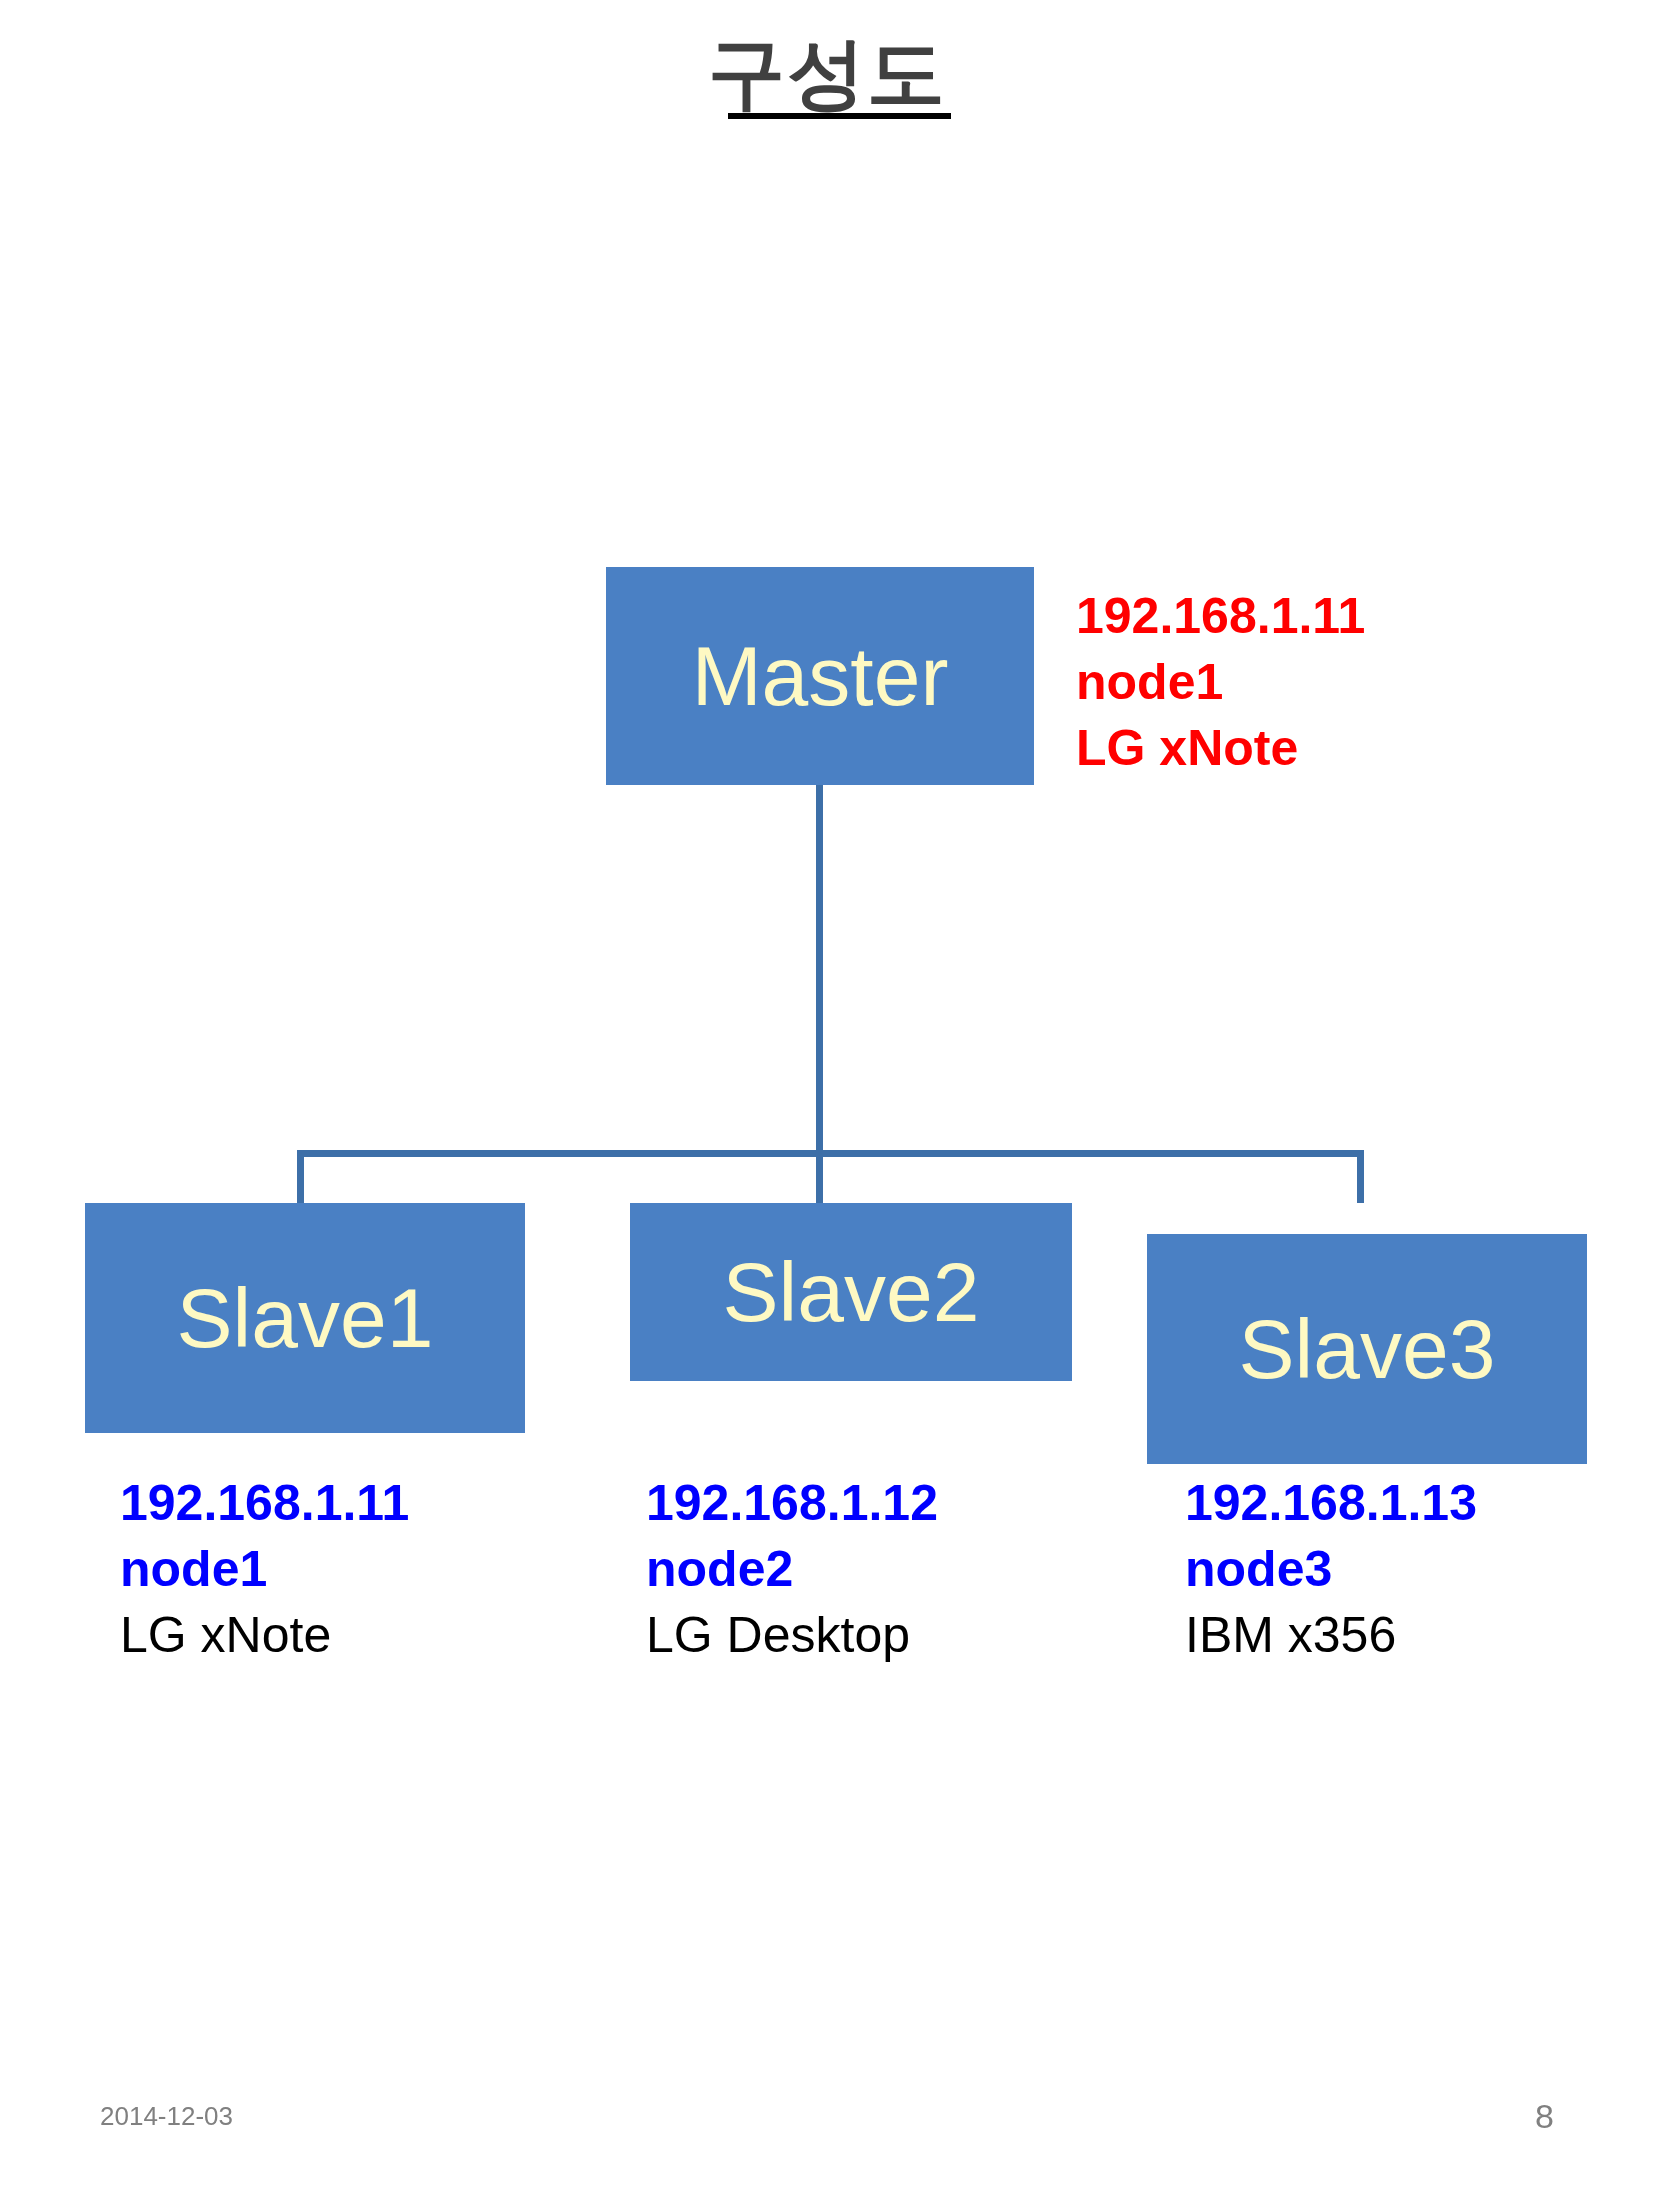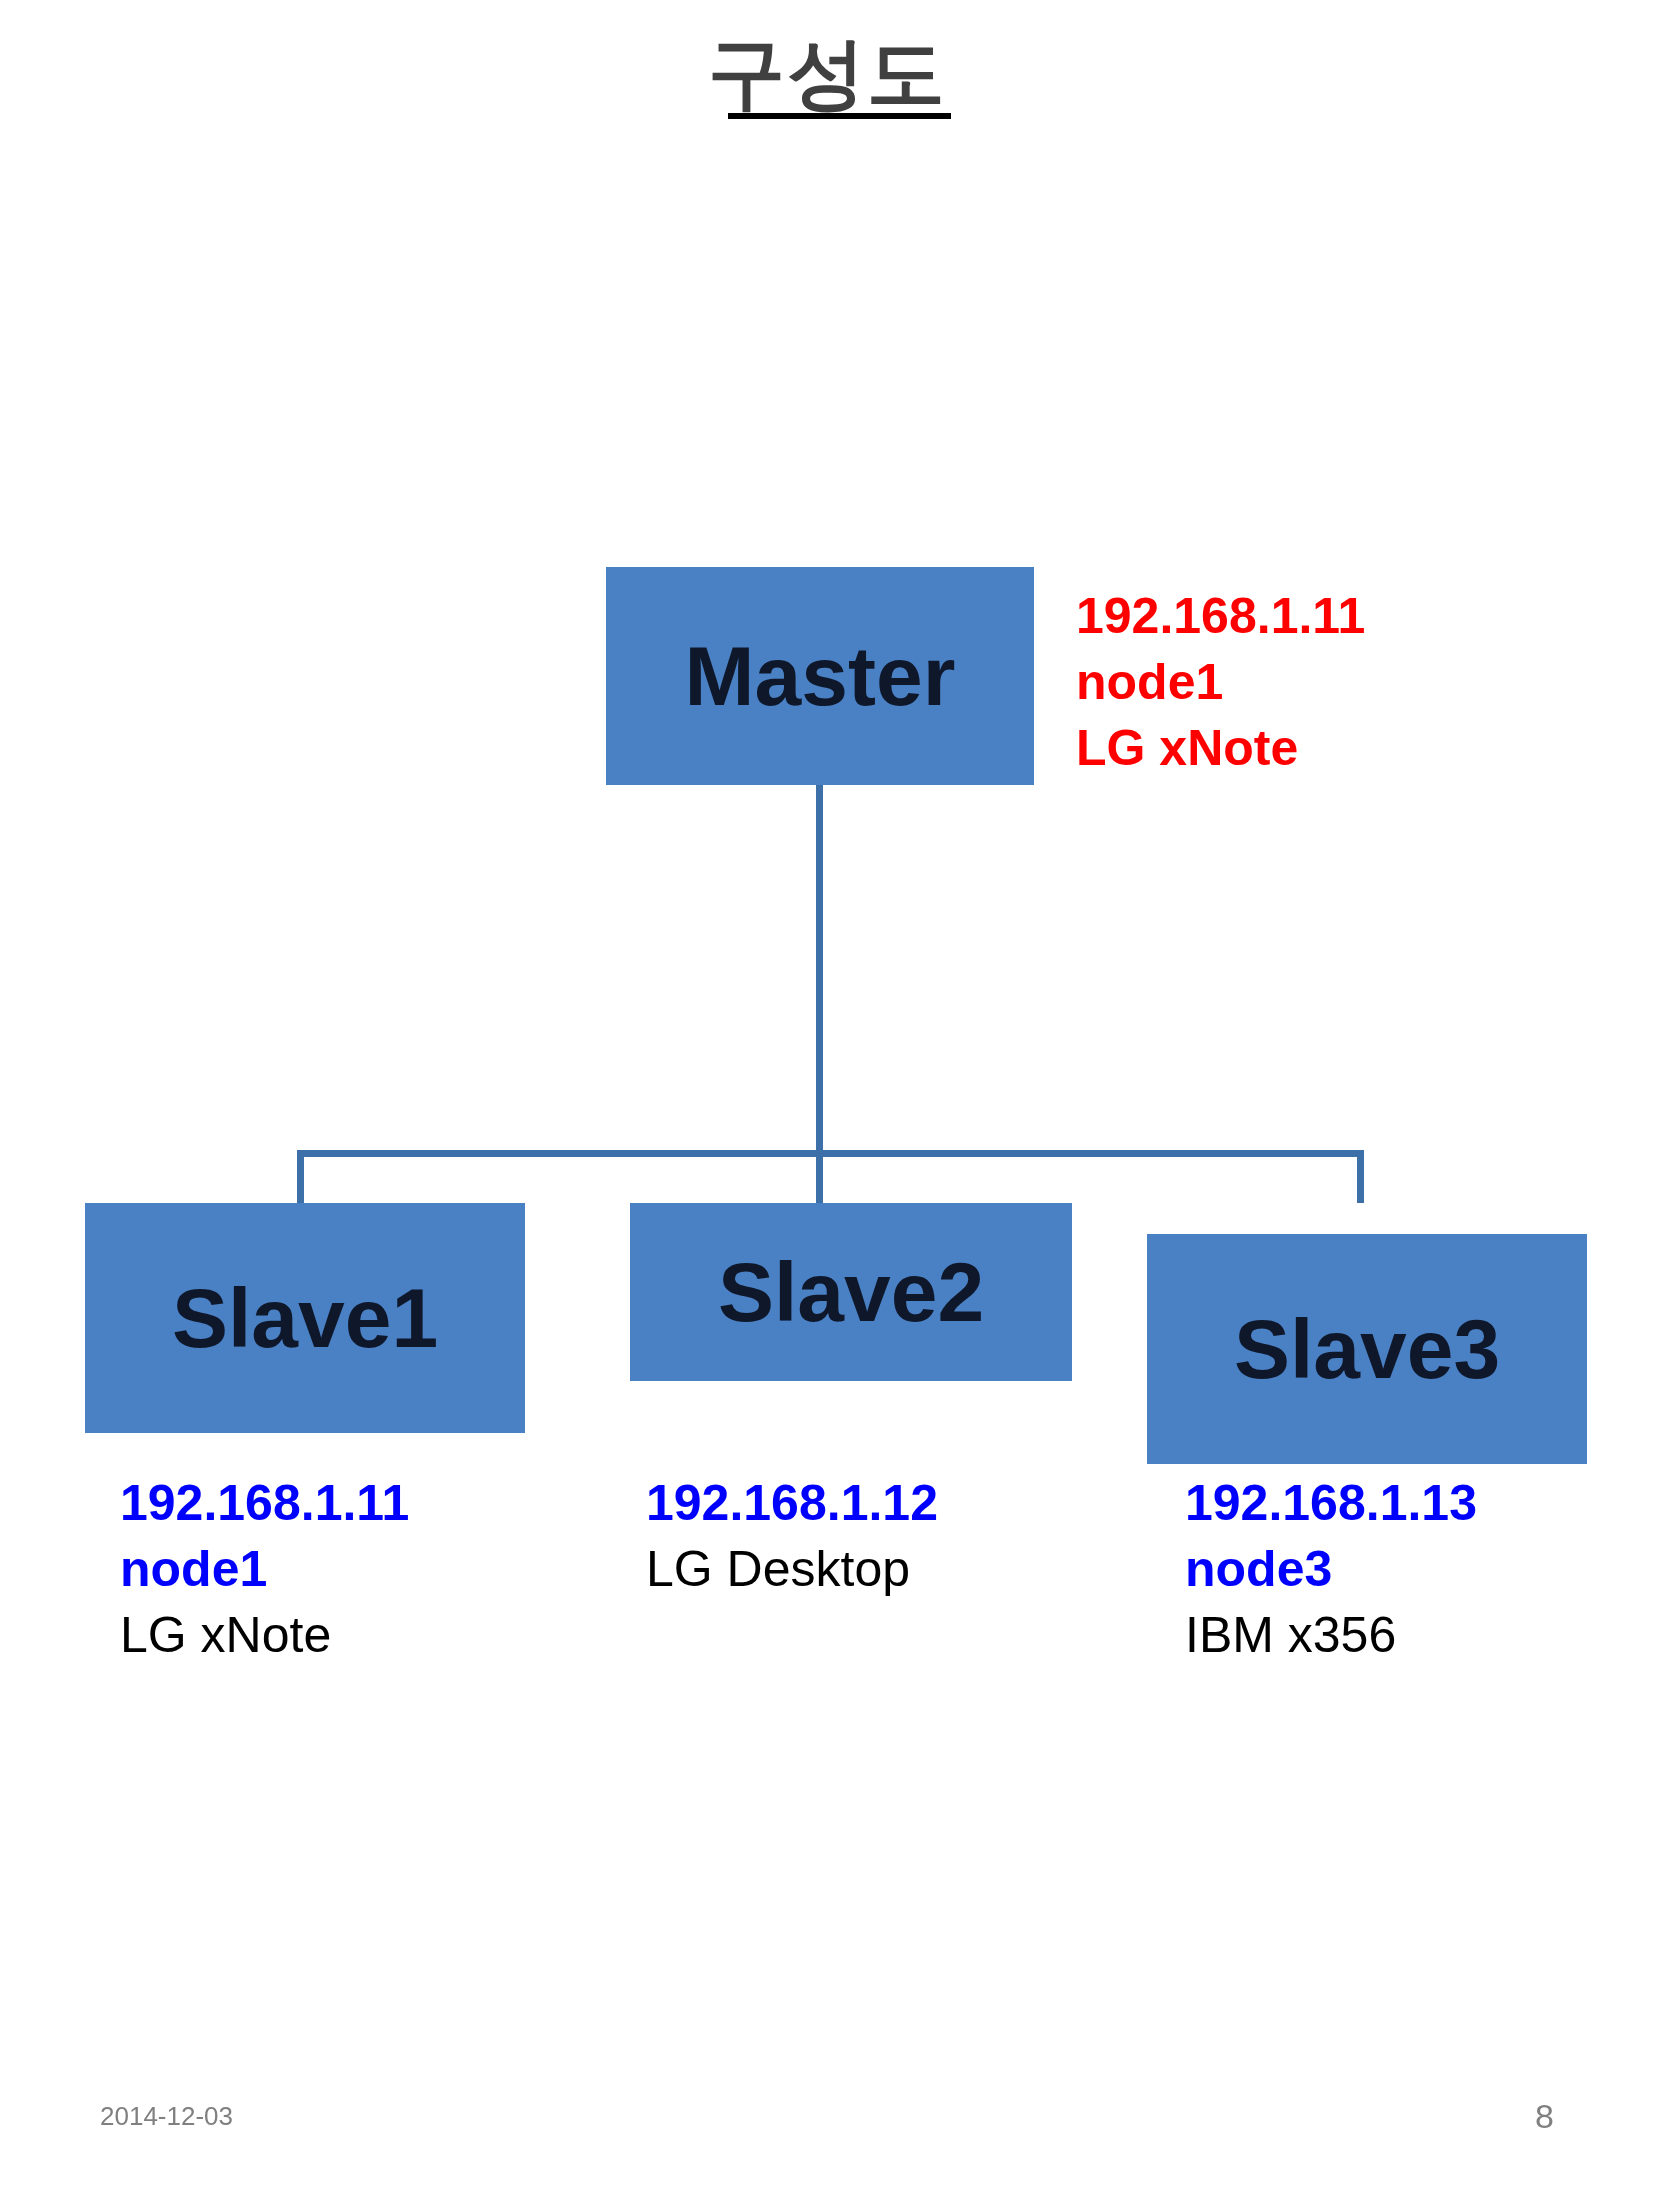--- a/index.html
+++ b/index.html
@@ -44,24 +44,24 @@
   
   .node-box {
     position: absolute;
     background: #4a80c4;
     display: flex;
     align-items: center;
     justify-content: center;
     box-sizing: border-box;
   }
   .node-box-label {
-    color: #0f172a;
+    color: #fef9c3;
     font-size: 84px;
     line-height: 89px;
-    font-weight: bold;
+    font-weight: normal;
     white-space: nowrap;
   }
 
   #box-master {
     left: 606px;
     top: 567px;
     width: 428px;
     height: 218px;
   }
   #box-slave1 {
@@ -215,20 +215,21 @@
     <span class="ann-line ip">192.168.1.11</span>
     <span class="ann-line node">node1</span>
     <span class="ann-line machine">LG xNote</span>
   </div>
 
   <div id="box-slave2" class="node-box">
     <span class="node-box-label">Slave2</span>
   </div>
   <div id="ann-slave2" class="annotation ann-slave">
     <span class="ann-line ip">192.168.1.12</span>
+    <span class="ann-line node">node2</span>
     <span class="ann-line machine">LG Desktop</span>
   </div>
 
   <div id="box-slave3" class="node-box">
     <span class="node-box-label">Slave3</span>
   </div>
   <div id="ann-slave3" class="annotation ann-slave">
     <span class="ann-line ip">192.168.1.13</span>
     <span class="ann-line node">node3</span>
     <span class="ann-line machine">IBM x356</span>

